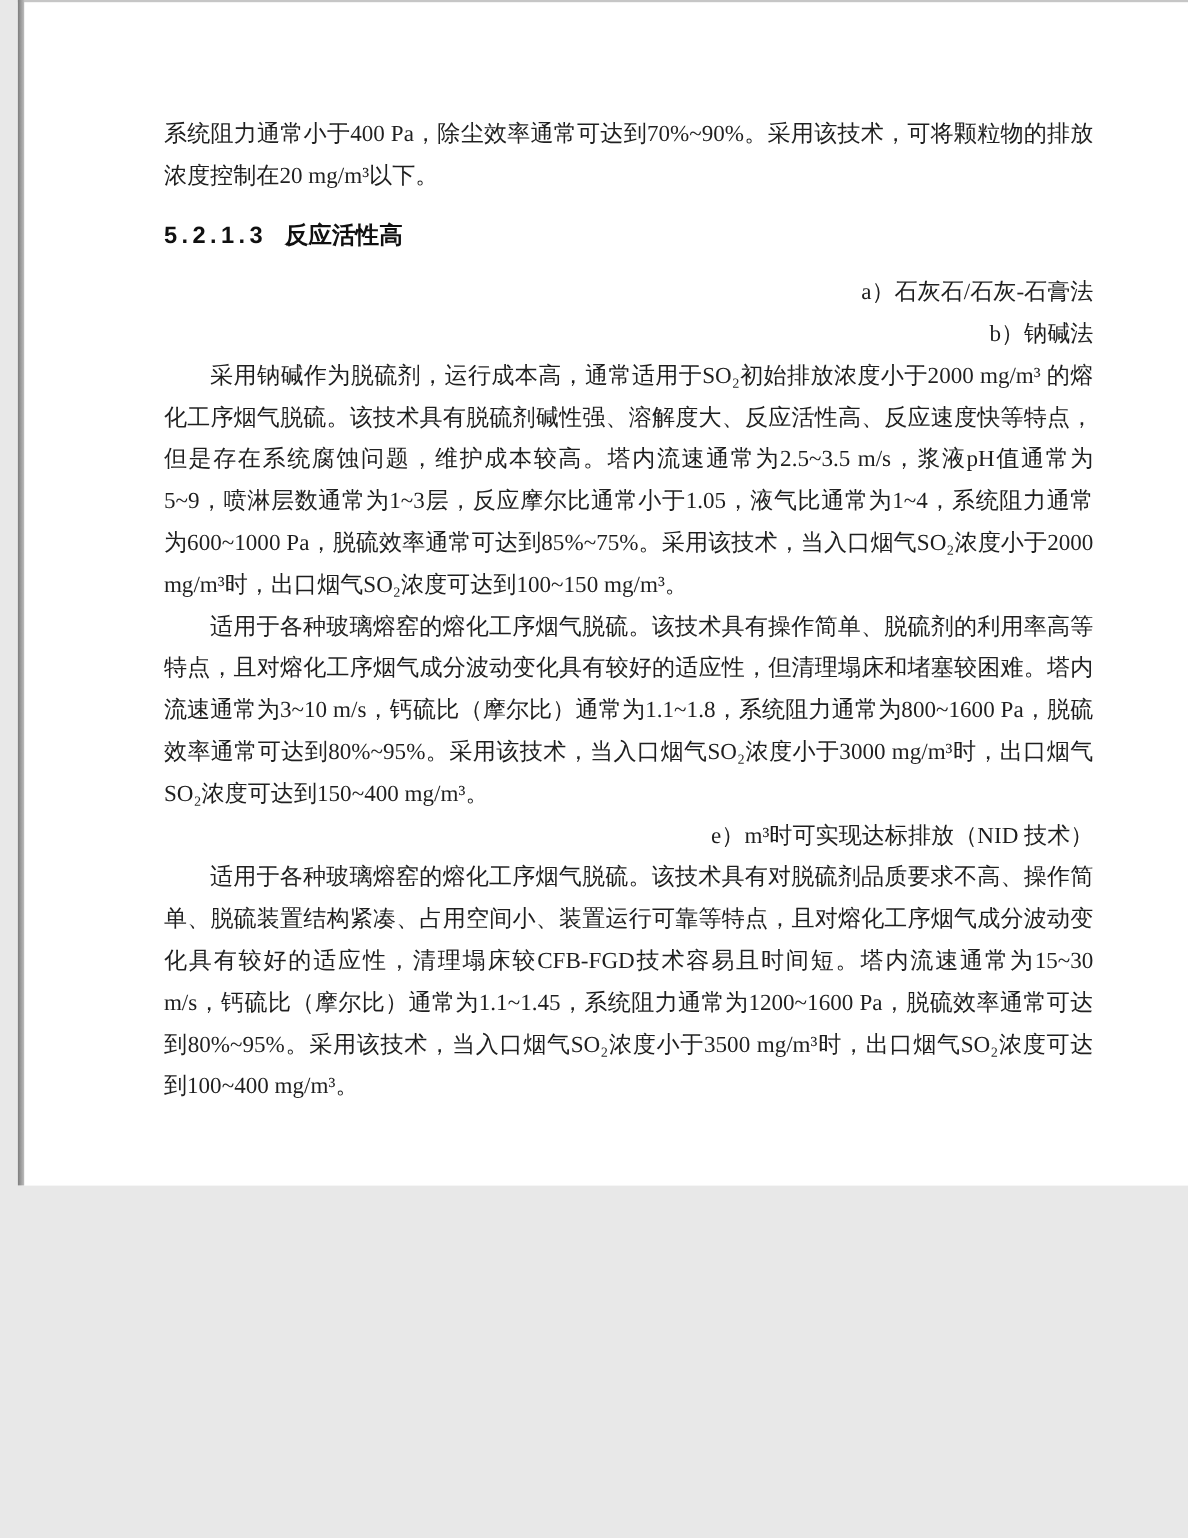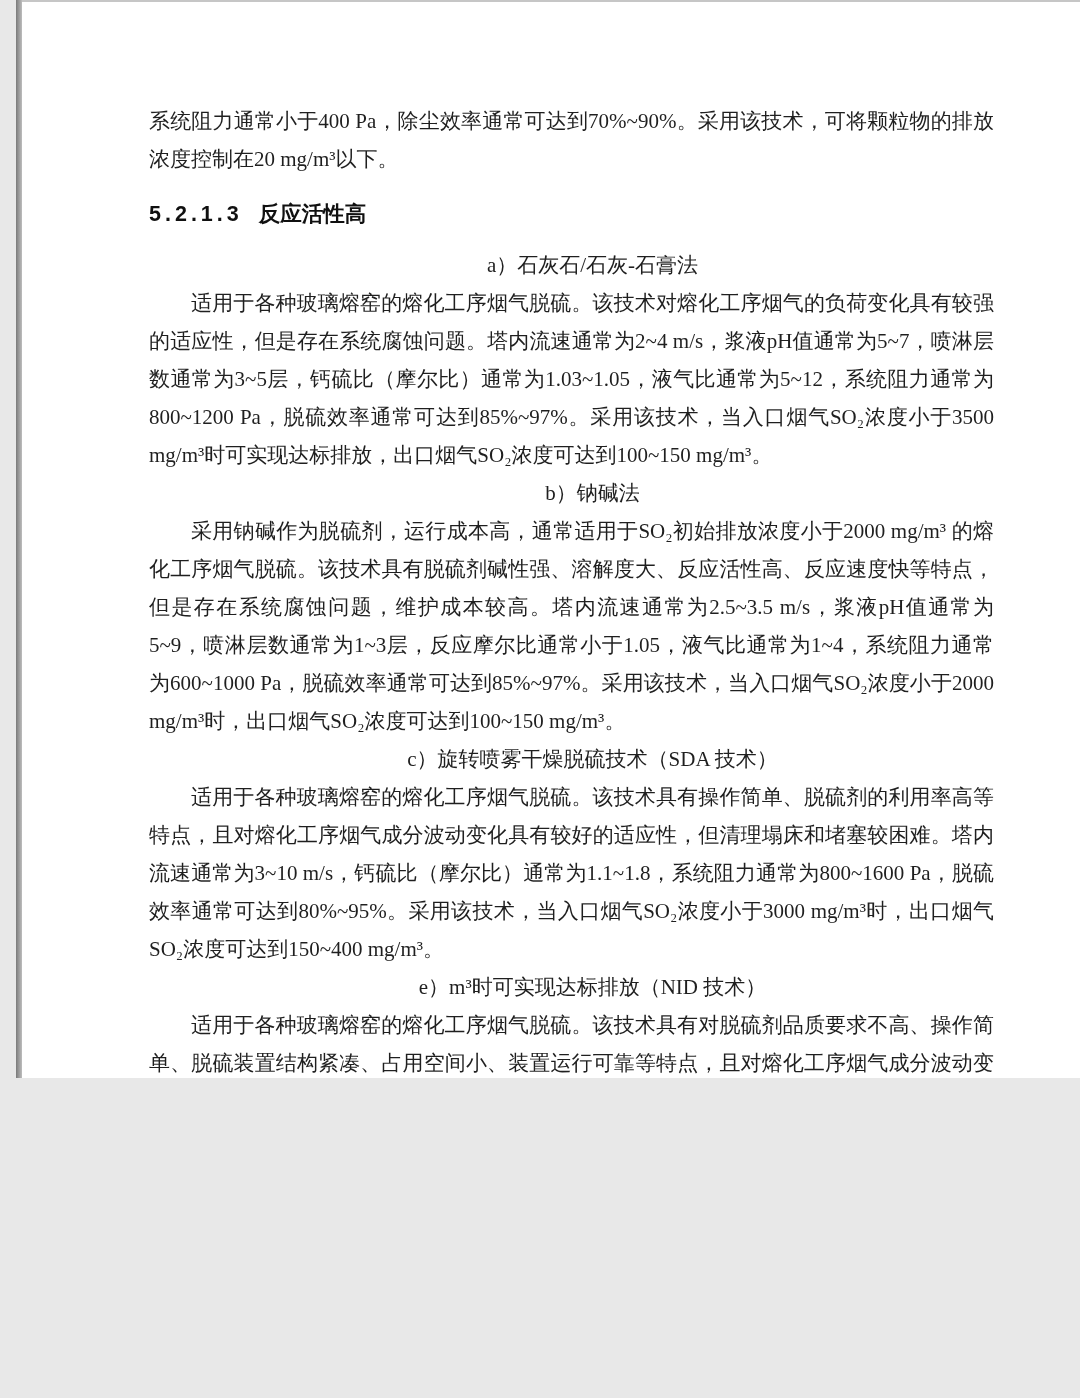--- a/index.html
+++ b/index.html
@@ -29,21 +29,21 @@
     left: 133px;
     top: 102px;
     width: 845px;
     color: #1f1f1f;
     font-size: 21px;
     line-height: 38px;
     text-align: justify;
   }
   .para { margin: 0; text-indent: 2em; }
   .para.no-indent { text-indent: 0; }
-  .item { margin: 0; text-indent: 2em; text-align: center; }
+  .item { margin: 0; text-indent: 2em; text-align: right; }
   .heading {
     margin: 17px 0 13px 0;
     font-family: "Liberation Sans", "DejaVu Sans", sans-serif;
     font-weight: bold;
     font-size: 21.5px;
     color: #101010;
     text-align: left;
     text-indent: 0;
     display: flex;
     align-items: center;
@@ -70,26 +70,24 @@
   <div class="content">
 
     <p class="para no-indent">系统阻力通常小于400 Pa，除尘效率通常可达到70%~90%。采用该技术，可将颗粒物的排放浓度控制在20 mg/m³以下。</p>
 
     <h2 class="heading">
       <span class="h-num">5.2.1.3</span>
       <span class="h-title">反应活性高</span>
     </h2>
 
     <p class="item">a）石灰石/石灰-石膏法</p>
-    <p class="para">适用于各种玻璃熔窑的熔化工序烟气脱硫。该技术对熔化工序烟气的负荷变化具有较强的适应性，但是存在系统腐蚀问题。塔内流速通常为2~4 m/s，浆液pH值通常为5~7，喷淋层数通常为3~5层，钙硫比（摩尔比）通常为1.03~1.05，液气比通常为5~12，系统阻力通常为800~1200 Pa，脱硫效率通常可达到85%~97%。采用该技术，当入口烟气SO₂浓度小于3500 mg/m³时可实现达标排放，出口烟气SO₂浓度可达到100~150 mg/m³。</p>
 
     <p class="item">b）钠碱法</p>
-    <p class="para">采用钠碱作为脱硫剂，运行成本高，通常适用于SO₂初始排放浓度小于2000 mg/m³ 的熔化工序烟气脱硫。该技术具有脱硫剂碱性强、溶解度大、反应活性高、反应速度快等特点，但是存在系统腐蚀问题，维护成本较高。塔内流速通常为2.5~3.5 m/s，浆液pH值通常为5~9，喷淋层数通常为1~3层，反应摩尔比通常小于1.05，液气比通常为1~4，系统阻力通常为600~1000 Pa，脱硫效率通常可达到85%~97%。采用该技术，当入口烟气SO₂浓度小于2000 mg/m³时，出口烟气SO₂浓度可达到100~150 mg/m³。</p>
+    <p class="para">采用钠碱作为脱硫剂，运行成本高，通常适用于SO₂初始排放浓度小于2000 mg/m³ 的熔化工序烟气脱硫。该技术具有脱硫剂碱性强、溶解度大、反应活性高、反应速度快等特点，但是存在系统腐蚀问题，维护成本较高。塔内流速通常为2.5~3.5 m/s，浆液pH值通常为5~9，喷淋层数通常为1~3层，反应摩尔比通常小于1.05，液气比通常为1~4，系统阻力通常为600~1000 Pa，脱硫效率通常可达到85%~75%。采用该技术，当入口烟气SO₂浓度小于2000 mg/m³时，出口烟气SO₂浓度可达到100~150 mg/m³。</p>
 
-    <p class="item">c）旋转喷雾干燥脱硫技术（SDA 技术）</p>
 
     <p class="para">适用于各种玻璃熔窑的熔化工序烟气脱硫。该技术具有操作简单、脱硫剂的利用率高等特点，且对熔化工序烟气成分波动变化具有较好的适应性，但清理塌床和堵塞较困难。塔内流速通常为3~10 m/s，钙硫比（摩尔比）通常为1.1~1.8，系统阻力通常为800~1600 Pa，脱硫效率通常可达到80%~95%。采用该技术，当入口烟气SO₂浓度小于3000 mg/m³时，出口烟气SO₂浓度可达到150~400 mg/m³。</p>
 
     <p class="item">e）m³时可实现达标排放（NID 技术）</p>
     <p class="para">适用于各种玻璃熔窑的熔化工序烟气脱硫。该技术具有对脱硫剂品质要求不高、操作简单、脱硫装置结构紧凑、占用空间小、装置运行可靠等特点，且对熔化工序烟气成分波动变化具有较好的适应性，清理塌床较CFB-FGD技术容易且时间短。塔内流速通常为15~30 m/s，钙硫比（摩尔比）通常为1.1~1.45，系统阻力通常为1200~1600 Pa，脱硫效率通常可达到80%~95%。采用该技术，当入口烟气SO₂浓度小于3500 mg/m³时，出口烟气SO₂浓度可达到100~400 mg/m³。</p>
 
   </div>
 
   <div class="footer-page-num">5</div>
 </div>

